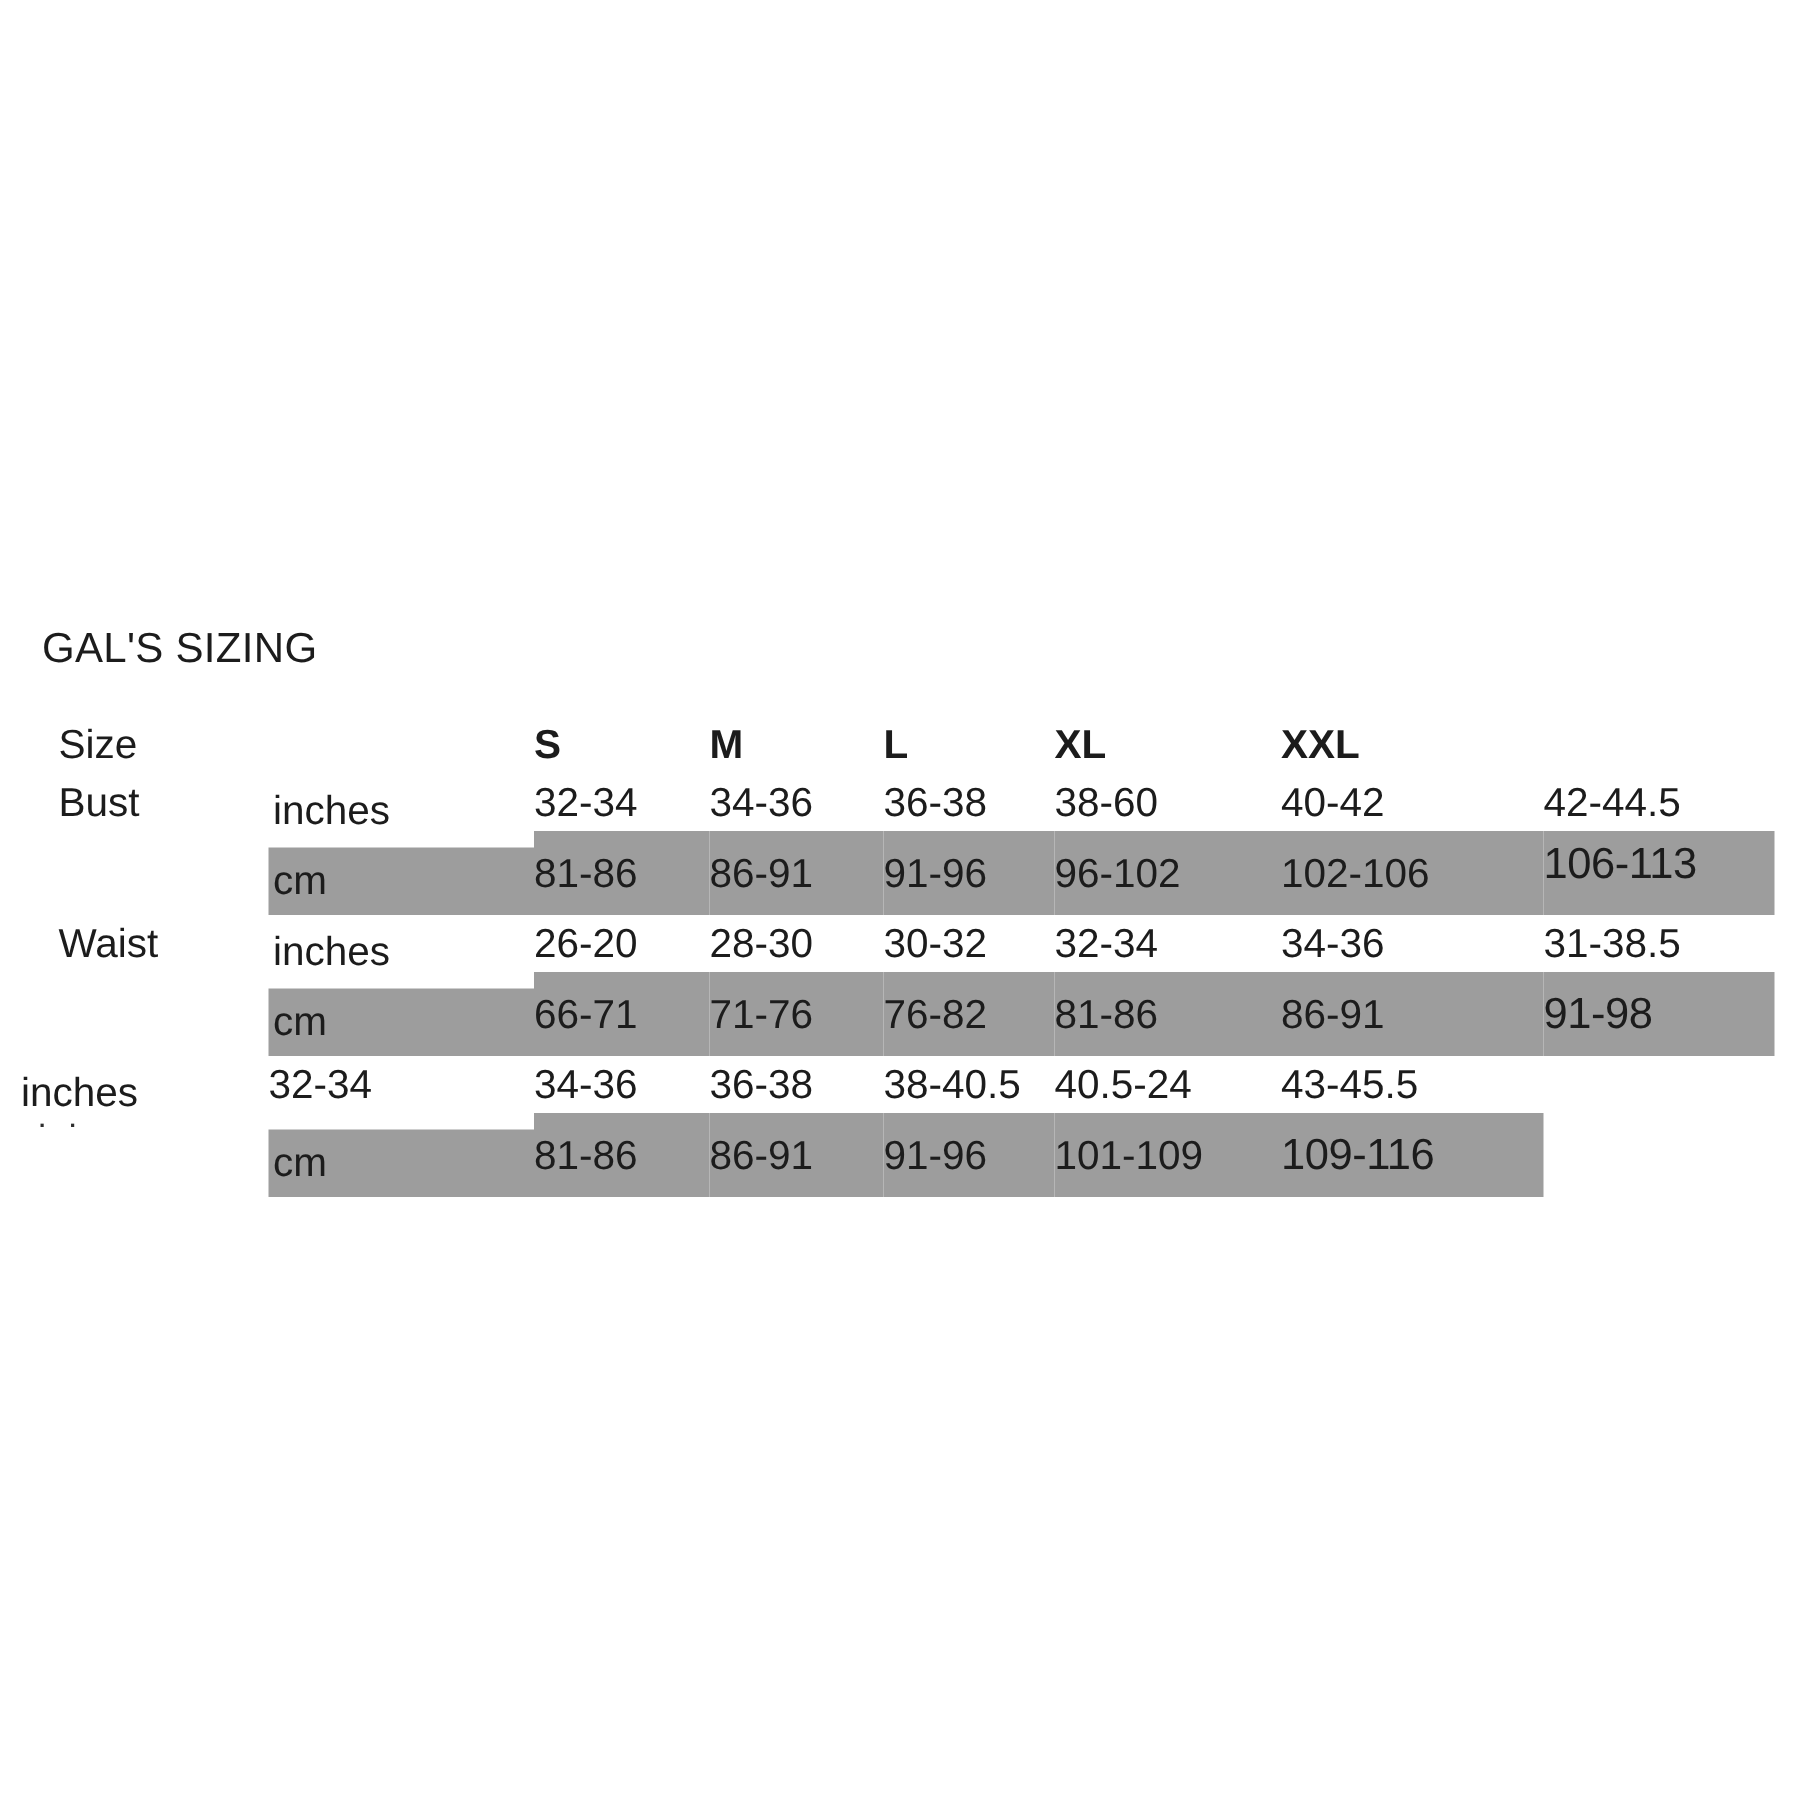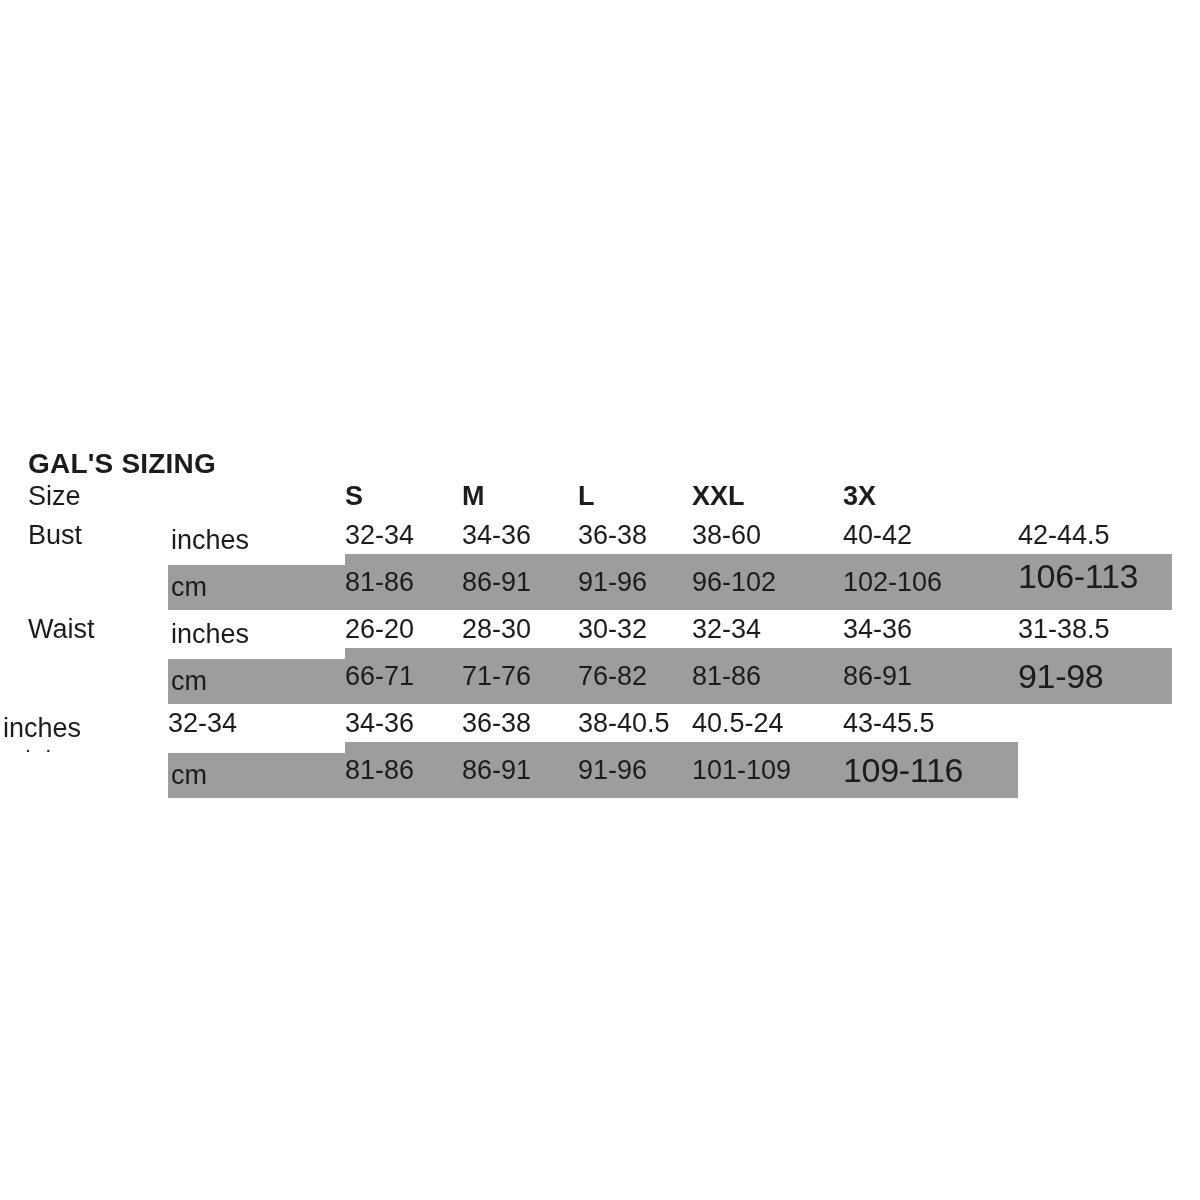--- a/index.html
+++ b/index.html
@@ -16,31 +16,32 @@
     width:1200px;
     height:1200px;
     position:relative;
     overflow:hidden;
     font-family:"Liberation Sans", sans-serif;
     color:var(--text);
   }
   .page-title{
     position:absolute;
     left:28px;
-    top:448px;
+    top:416px;
     font-size:28px;
-    font-weight:bold;
+    font-weight:normal;
     letter-spacing:0.2px;
     white-space:nowrap;
   }
   .size-table{
     position:absolute;
     left:0;
     top:476px;
     width:1172px;
+    padding-left:11px;
   }
   .row{
     display:grid;
     grid-template-columns:168px 177px 117px 116px 114px 151px 175px 154px;
     height:38px;
   }
   .row.header{ height:40px; }
   .row.shaded{ height:56px; }
   .cell{
     display:flex;
@@ -49,21 +50,21 @@
     line-height:1;
     white-space:nowrap;
     overflow:visible;
   }
   .cell.rowlabel{ padding-left:28px; }
   .cell.unit{ padding-left:3px;margin-top:11px; }
   .row.header .cell.colhead{ font-weight:bold; }
   
   .row.shaded .cell:not(.rowlabel){ background:var(--shaded-row-bg); }
   
-  .cell.alt{ font-size:34px; letter-spacing:-0.3px; }
+  .cell.alt{ font-size:29px; letter-spacing:-0.3px; }
   .cell.raised span{ position:relative; top:-6px; }
   .artifact{
     position:absolute;
     left:26px;
     top:738px;
     font-size:15px;
     font-weight:bold;
     letter-spacing:6px;
     color:#2e2e2e;
   }
@@ -74,22 +75,22 @@
 <div class="page-title">GAL'S SIZING</div>
 
 <div class="size-table">
 
   <div class="row header">
     <div class="cell rowlabel">Size</div>
     <div class="cell unit"></div>
     <div class="cell colhead">S</div>
     <div class="cell colhead">M</div>
     <div class="cell colhead">L</div>
+    <div class="cell colhead">XL</div>
     <div class="cell colhead">XXL</div>
-    <div class="cell colhead">3X</div>
   </div>
 
   <div class="row">
     <div class="cell rowlabel">Bust</div>
     <div class="cell unit">inches</div>
     <div class="cell">32-34</div>
     <div class="cell">34-36</div>
     <div class="cell">36-38</div>
     <div class="cell">38-60</div>
     <div class="cell">40-42</div>

